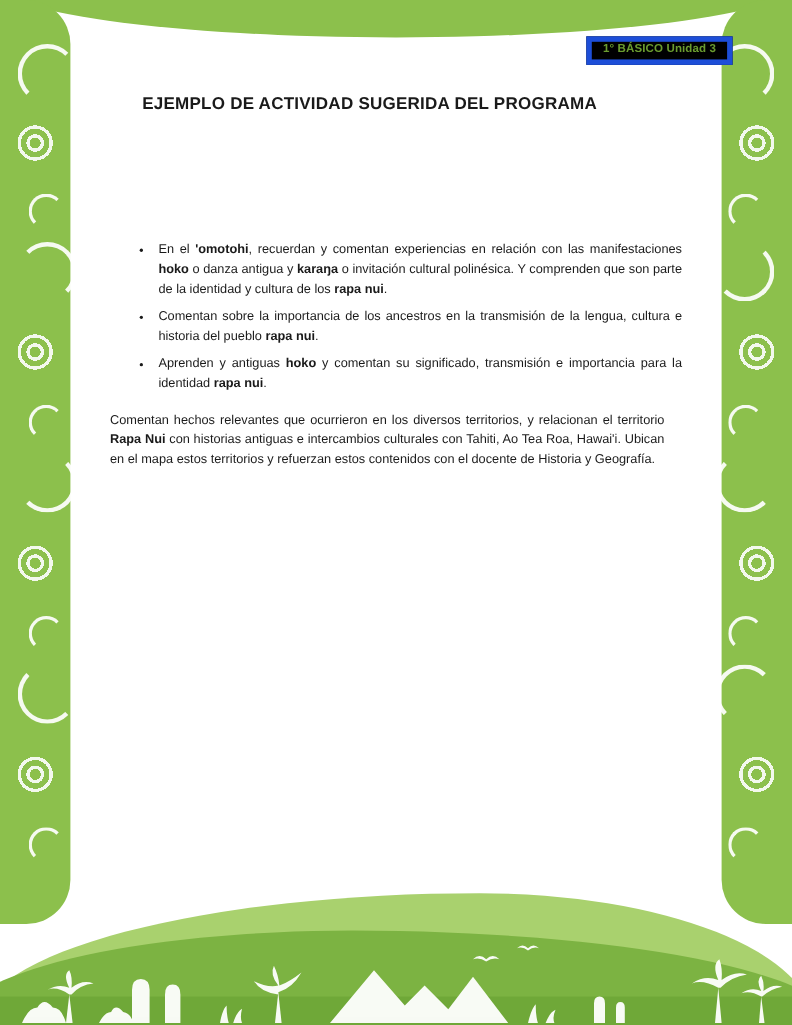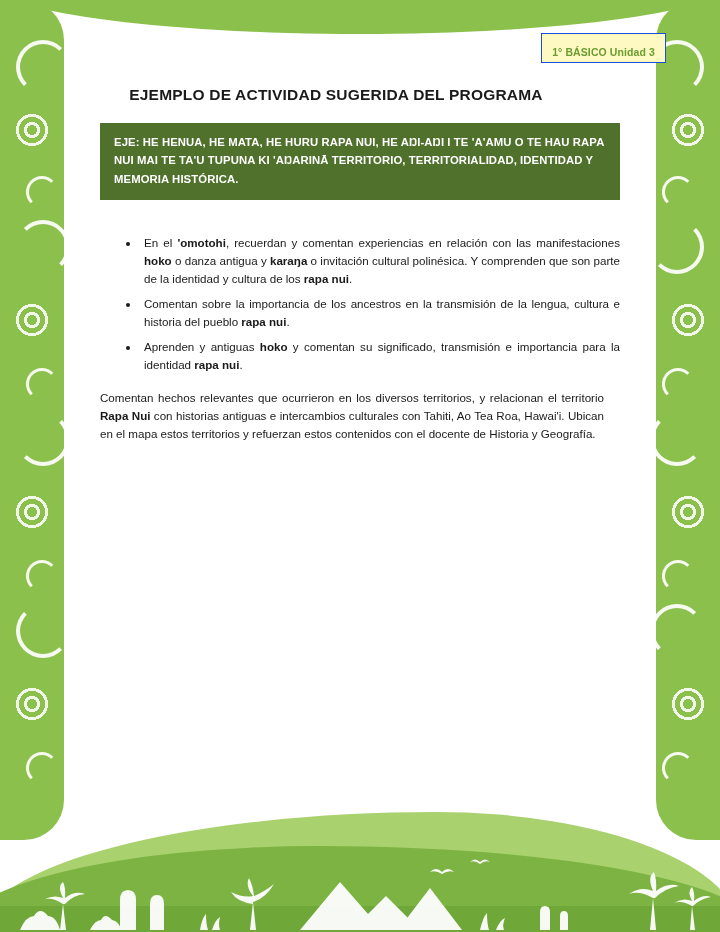--- a/index.html
+++ b/index.html
@@ -110,26 +110,26 @@
     left: 0; bottom: 0;
     width: 720px; height: 26px;
     background: #6fa838;
   }
   .bottom-art svg { position: absolute; left: 0; bottom: 0; }
 
   
   .badge {
     position: absolute;
     top: 33px; right: 54px;
-    background: #fef9c3;
-    border: 1px solid #1d4ed8;
+    background: #000000;
+    border: 5px solid #1d4ed8;
     color: #6a9c2f;
     font-size: 10.5px;
     font-weight: bold;
-    padding: 12px 10px 4px 10px;
+    padding: 0 10px 4px 10px;
     letter-spacing: .1px;
     white-space: nowrap;
   }
 
   .doc-title {
     position: absolute;
     top: 86px; left: 0;
     width: 672px;
     text-align: center;
     font-size: 15.5px;
@@ -158,21 +158,21 @@
     width: 520px;
     font-size: 11.6px;
     color: #1a1a1a;
     line-height: 1.56;
   }
   .act-line { margin: 0 0 14px 0; text-align: justify; }
   .act-label { color: #e8702a; font-weight: bold; }
   .bold { font-weight: bold; }
   .ej-label { margin: 0 0 6px 0; }
   ul.ej {
-    margin: 16px 0 14px 0;
+    margin: 0 0 14px 0;
     padding-left: 40px;
     list-style: disc;
   }
   ul.ej li {
     margin-bottom: 7px;
     text-align: justify;
     padding-left: 4px;
   }
   .closing { margin: 6px 16px 0 0; text-align: justify; }
 </style>
@@ -215,21 +215,20 @@
     <div class="koru sm" style="right:26px; top:560px;"></div>
     <div class="koru" style="right:16px; top:604px;"></div>
     <div class="swirl" style="right:12px; top:684px;"></div>
     <div class="koru sm" style="right:26px; top:752px;"></div>
   </div>
 
   <div class="badge">1° BÁSICO Unidad 3</div>
 
   <div class="doc-title">EJEMPLO DE ACTIVIDAD SUGERIDA DEL PROGRAMA</div>
 
-  <div class="eje-box">EJE: HE HENUA, HE MATA, HE HURU RAPA NUI, HE AŊI-AŊI I TE 'A'AMU O TE HAU RAPA NUI MAI TE TA'U TUPUNA KI 'AŊARINĀ TERRITORIO, TERRITORIALIDAD, IDENTIDAD Y MEMORIA HISTÓRICA.</div>
 
   <div class="body-area">
 
 
 
     <ul class="ej">
       <li id="ex0"><span>En el </span><span class="bold">'omotohi</span><span>, recuerdan y comentan experiencias en relación con las manifestaciones </span><span class="bold">hoko</span><span> o danza antigua y </span><span class="bold">karaŋa</span><span> o invitación cultural polinésica. Y comprenden que son parte de la identidad y cultura de los </span><span class="bold">rapa nui</span><span>.</span></li>
       <li id="ex1"><span>Comentan sobre la importancia de los ancestros en la transmisión de la lengua, cultura e historia del pueblo </span><span class="bold">rapa nui</span><span>.</span></li>
       <li id="ex2"><span>Aprenden y antiguas </span><span class="bold">hoko</span><span> y comentan su significado, transmisión e importancia para la identidad </span><span class="bold">rapa nui</span><span>.</span></li>
     </ul>

